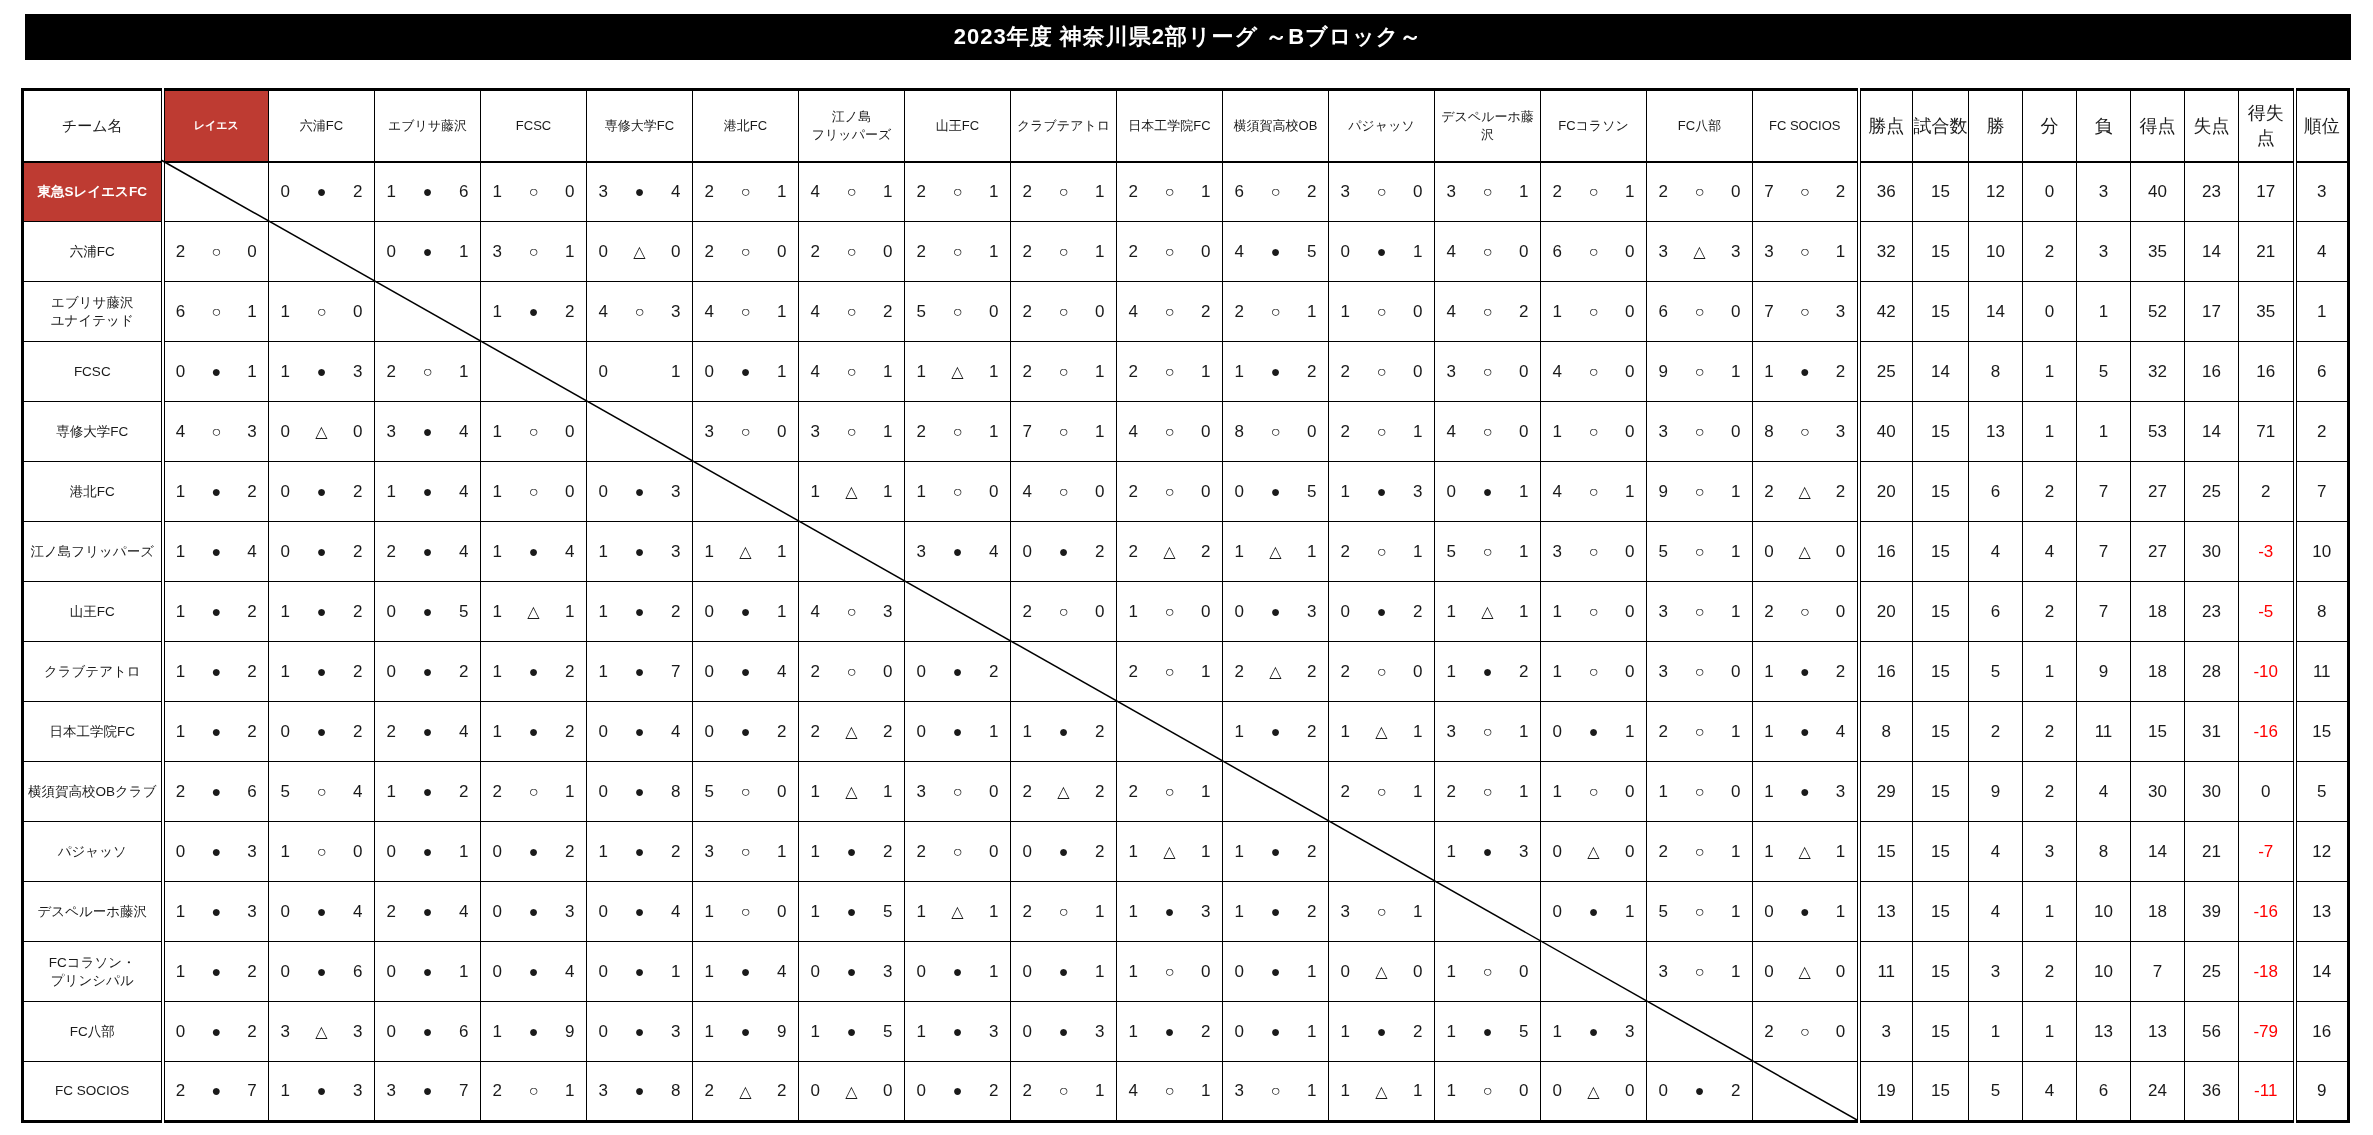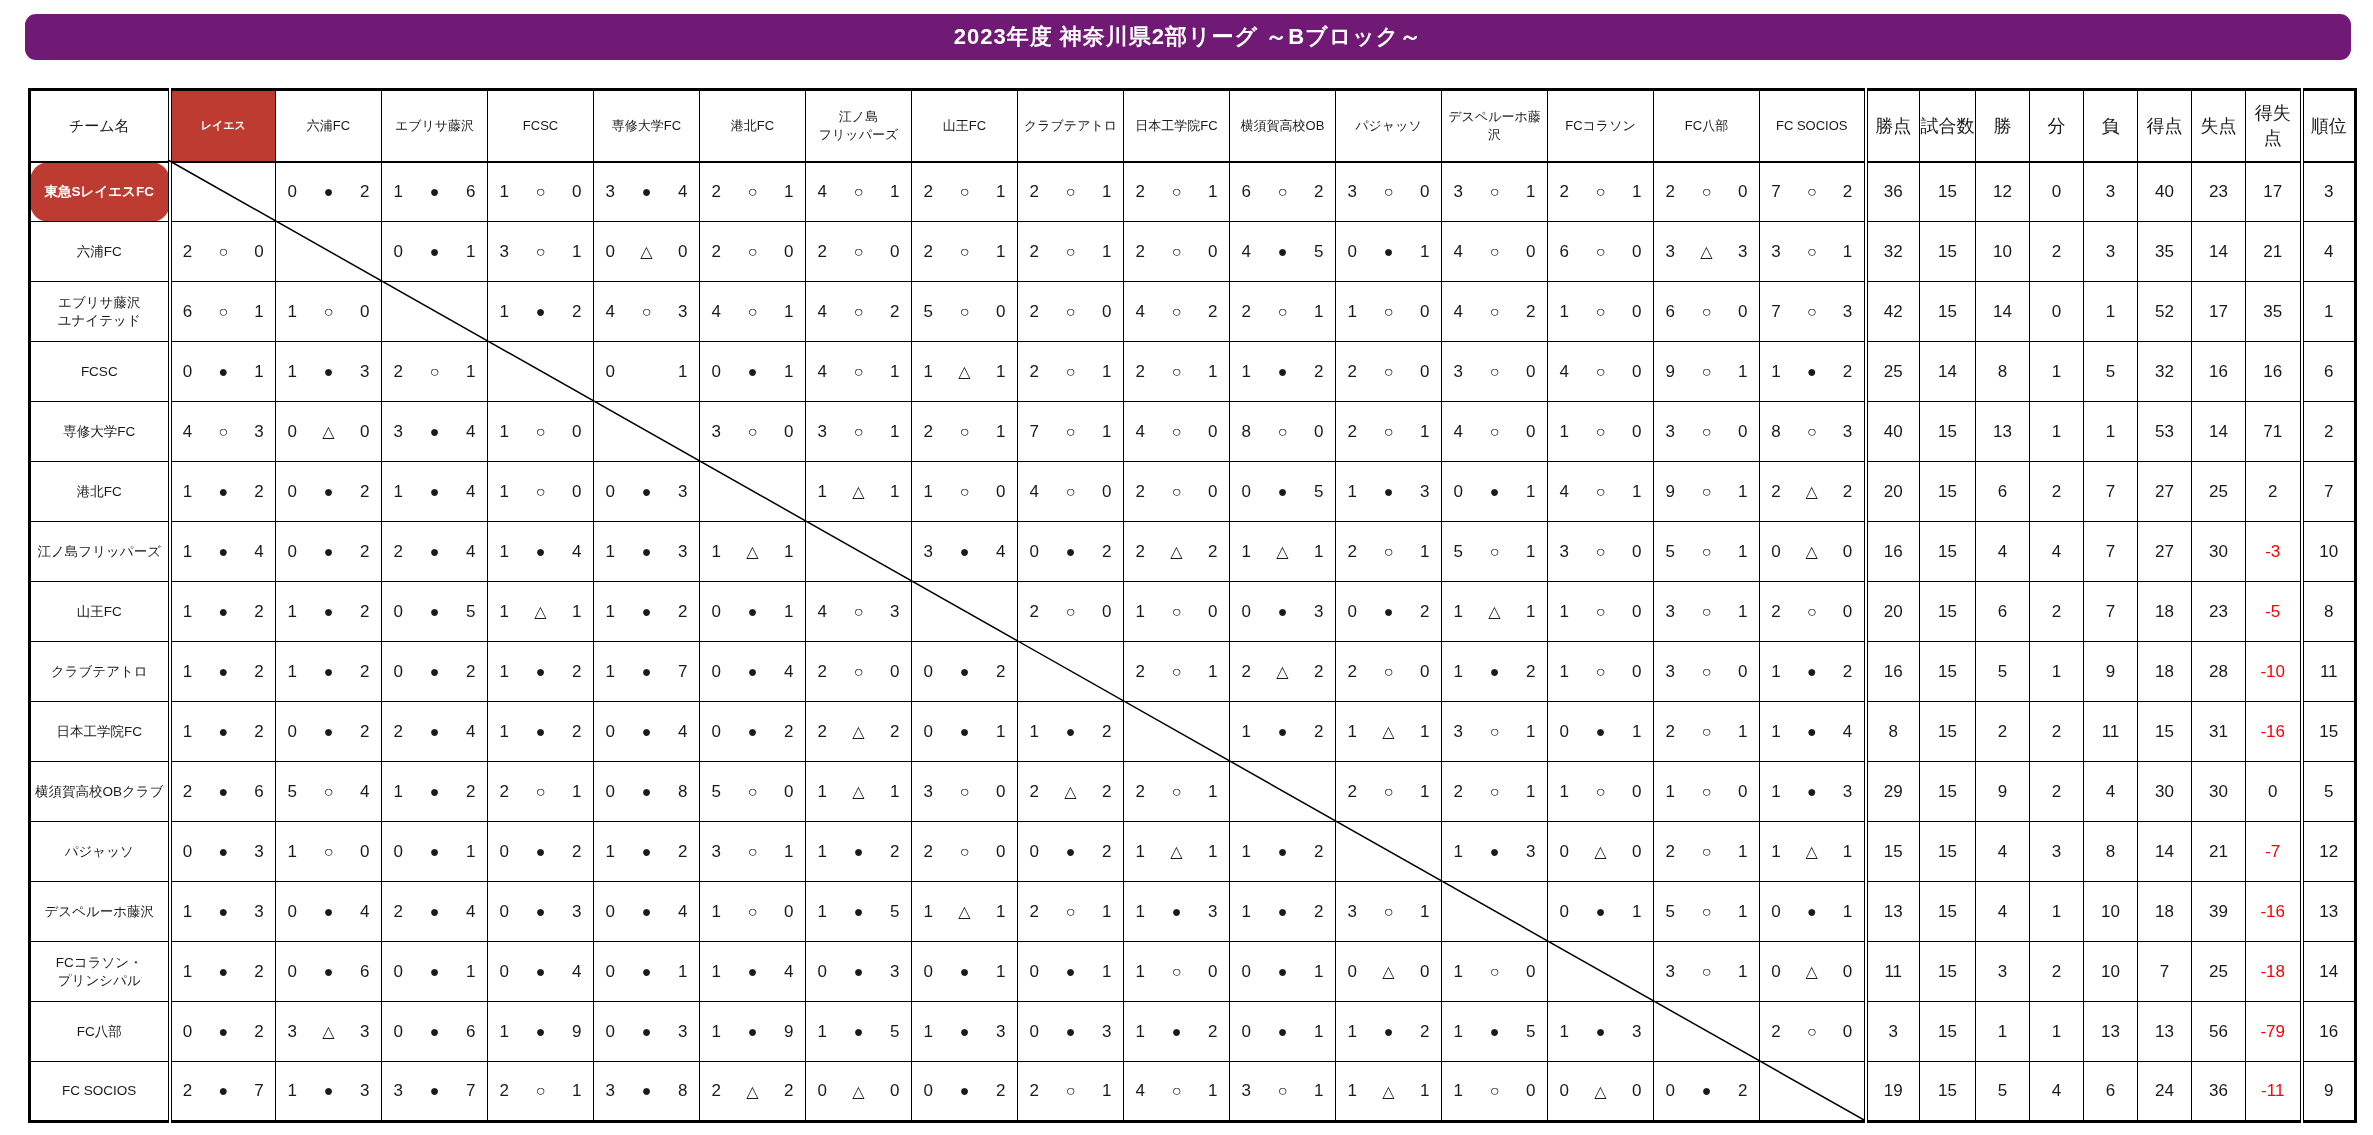--- a/index.html
+++ b/index.html
@@ -6,21 +6,21 @@
   body {
     width:2373px; height:1135px; position:relative;
     font-family:"Liberation Sans","DejaVu Sans",sans-serif;
     color:#1a1a1a;
   }
   .title-bar {
     position:absolute; left:25px; top:14px; width:2326px; height:46px;
     display:flex; align-items:center; justify-content:center;
     font-weight:bold; font-size:22px; letter-spacing:1px; color:#ffffff;
   }
-  .table-wrap { position:absolute; left:28px; top:88px; width:2326px; }
+  .table-wrap { position:absolute; left:21px; top:88px; width:2326px; }
   table.league {
     border-collapse:collapse; table-layout:fixed; width:2326px;
     border:3px solid #000;
   }
   th, td {
     border:1px solid #000; padding:0; text-align:center; vertical-align:middle;
     background:#fff; overflow:hidden;
   }
   thead tr { height:72px; }
   tbody tr { height:60px; }
@@ -39,21 +39,21 @@
   .res .s { width:38%; text-align:center; font-size:16px; }
   .res .r { width:31%; text-align:center; }
   td.stat { font-size:17px; }
   td.stat.neg { color:#ff0000; }
   td.diag { background:#fff; }
   svg.diag-overlay { position:absolute; left:0; top:0; pointer-events:none; }
 </style>
 </head>
 <body>
 
-<div class="title-bar" style="background: #701a75; border-radius: 11px;">
+<div class="title-bar" style="background: #000000;">
   <span>2023年度 神奈川県2部リーグ ～Bブロック～</span>
 </div>
 
 <div class="table-wrap">
   <table class="league">
     <colgroup>
         <col style="width: 140px;">
         <col style="width: 106px;">
         <col style="width: 106px;">
         <col style="width: 106px;">
@@ -106,21 +106,21 @@
           <th class="stat-h">分</th>
           <th class="stat-h">負</th>
           <th class="stat-h">得点</th>
           <th class="stat-h">失点</th>
           <th class="stat-h">得失点</th>
           <th class="stat-h rank-col">順位</th>
         </tr>
       </thead>
     <tbody>
         <tr>
-          <td class="name name-col red" style="background: rgb(190, 59, 50); border-radius: 19px;">東急SレイエスFC</td>
+          <td class="name name-col red" style="background: rgb(190, 59, 50);">東急SレイエスFC</td>
           <td class="diag"></td>
           <td>
             <div class="res">
               <span class="l">0</span>
               <span class="s">●</span>
               <span class="r">2</span>
             </div>
           </td>
           <td>
             <div class="res">

